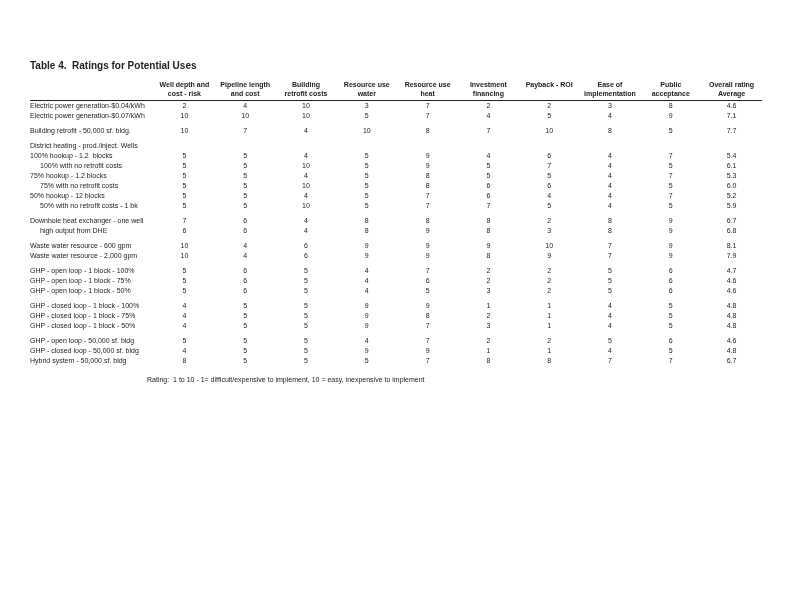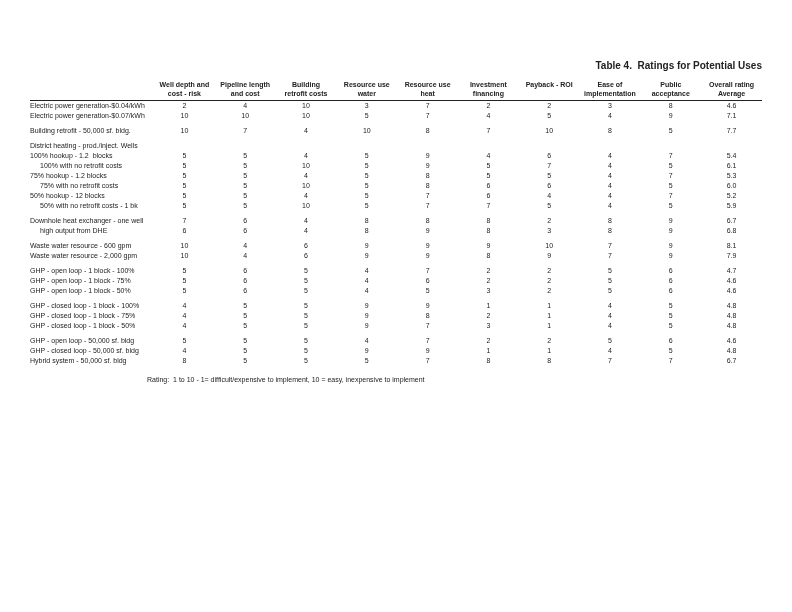--- a/index.html
+++ b/index.html
@@ -9,21 +9,21 @@
     height: 612px;
     margin: 0 auto;
     background: #ffffff;
     color: #222222;
     font-family: "Liberation Sans", sans-serif;
     box-sizing: border-box;
     padding: 60px 30px 0 30px;
     overflow: hidden;
   }
   .title {
-    text-align: right;
+    text-align: left;
     font-weight: bold;
     font-size: 10px;
     line-height: 12px;
     white-space: pre;
   }
   table.ratings {
     margin-top: 8px;
     width: 732px;
     border-collapse: collapse;
     table-layout: fixed;

